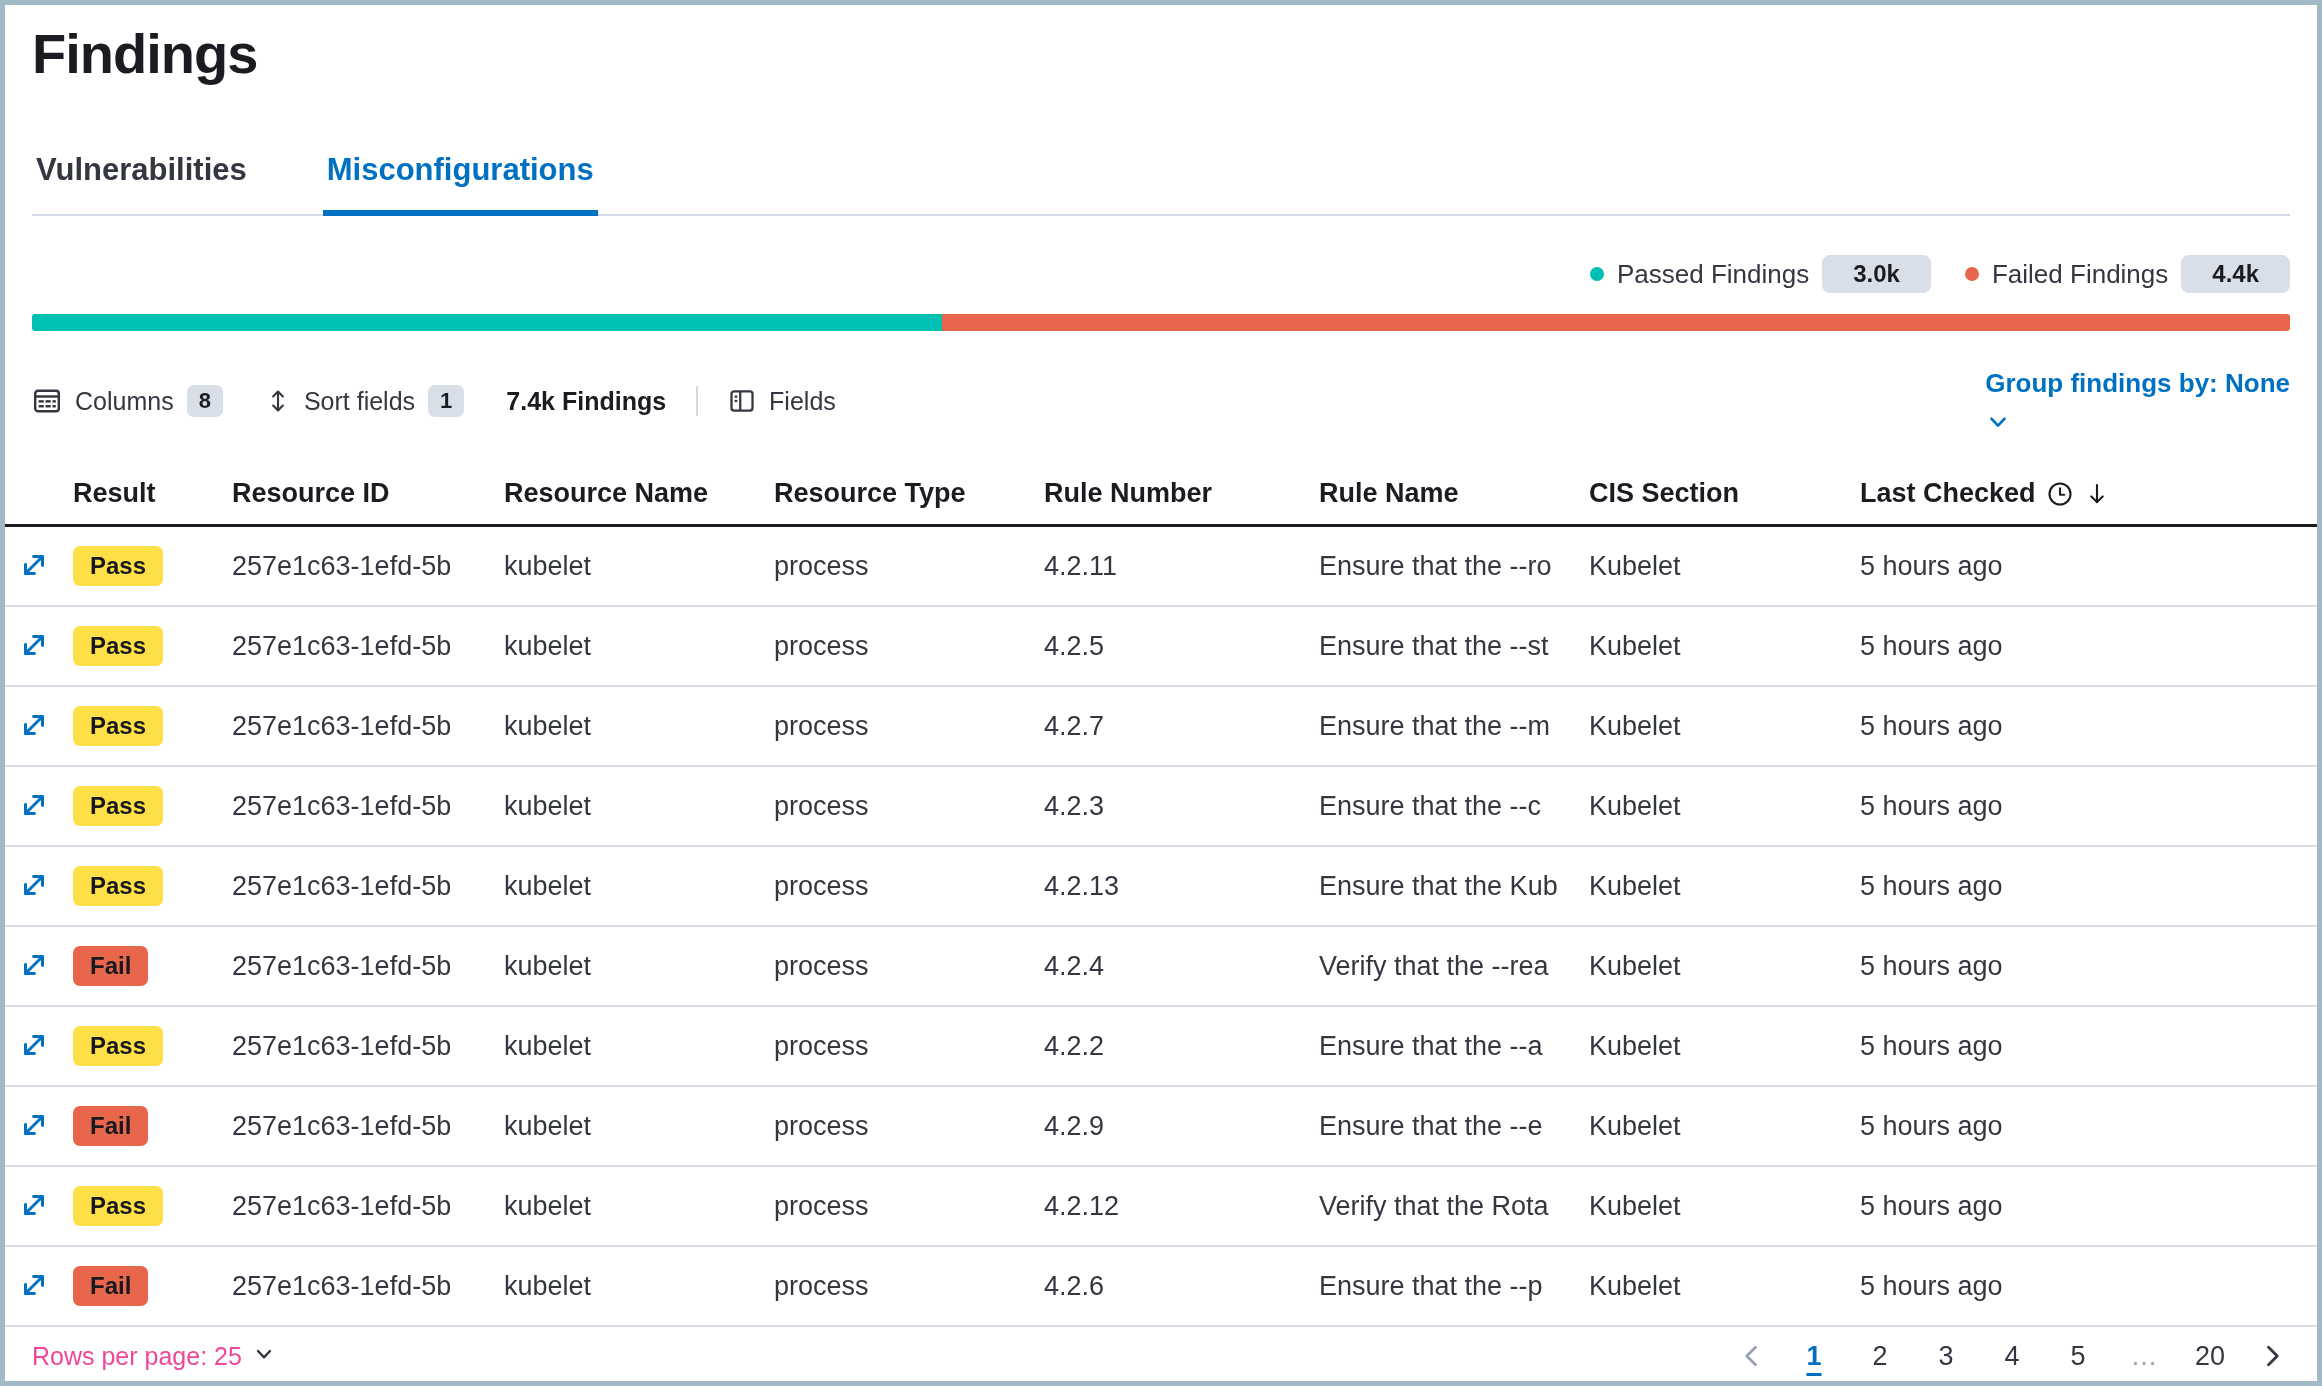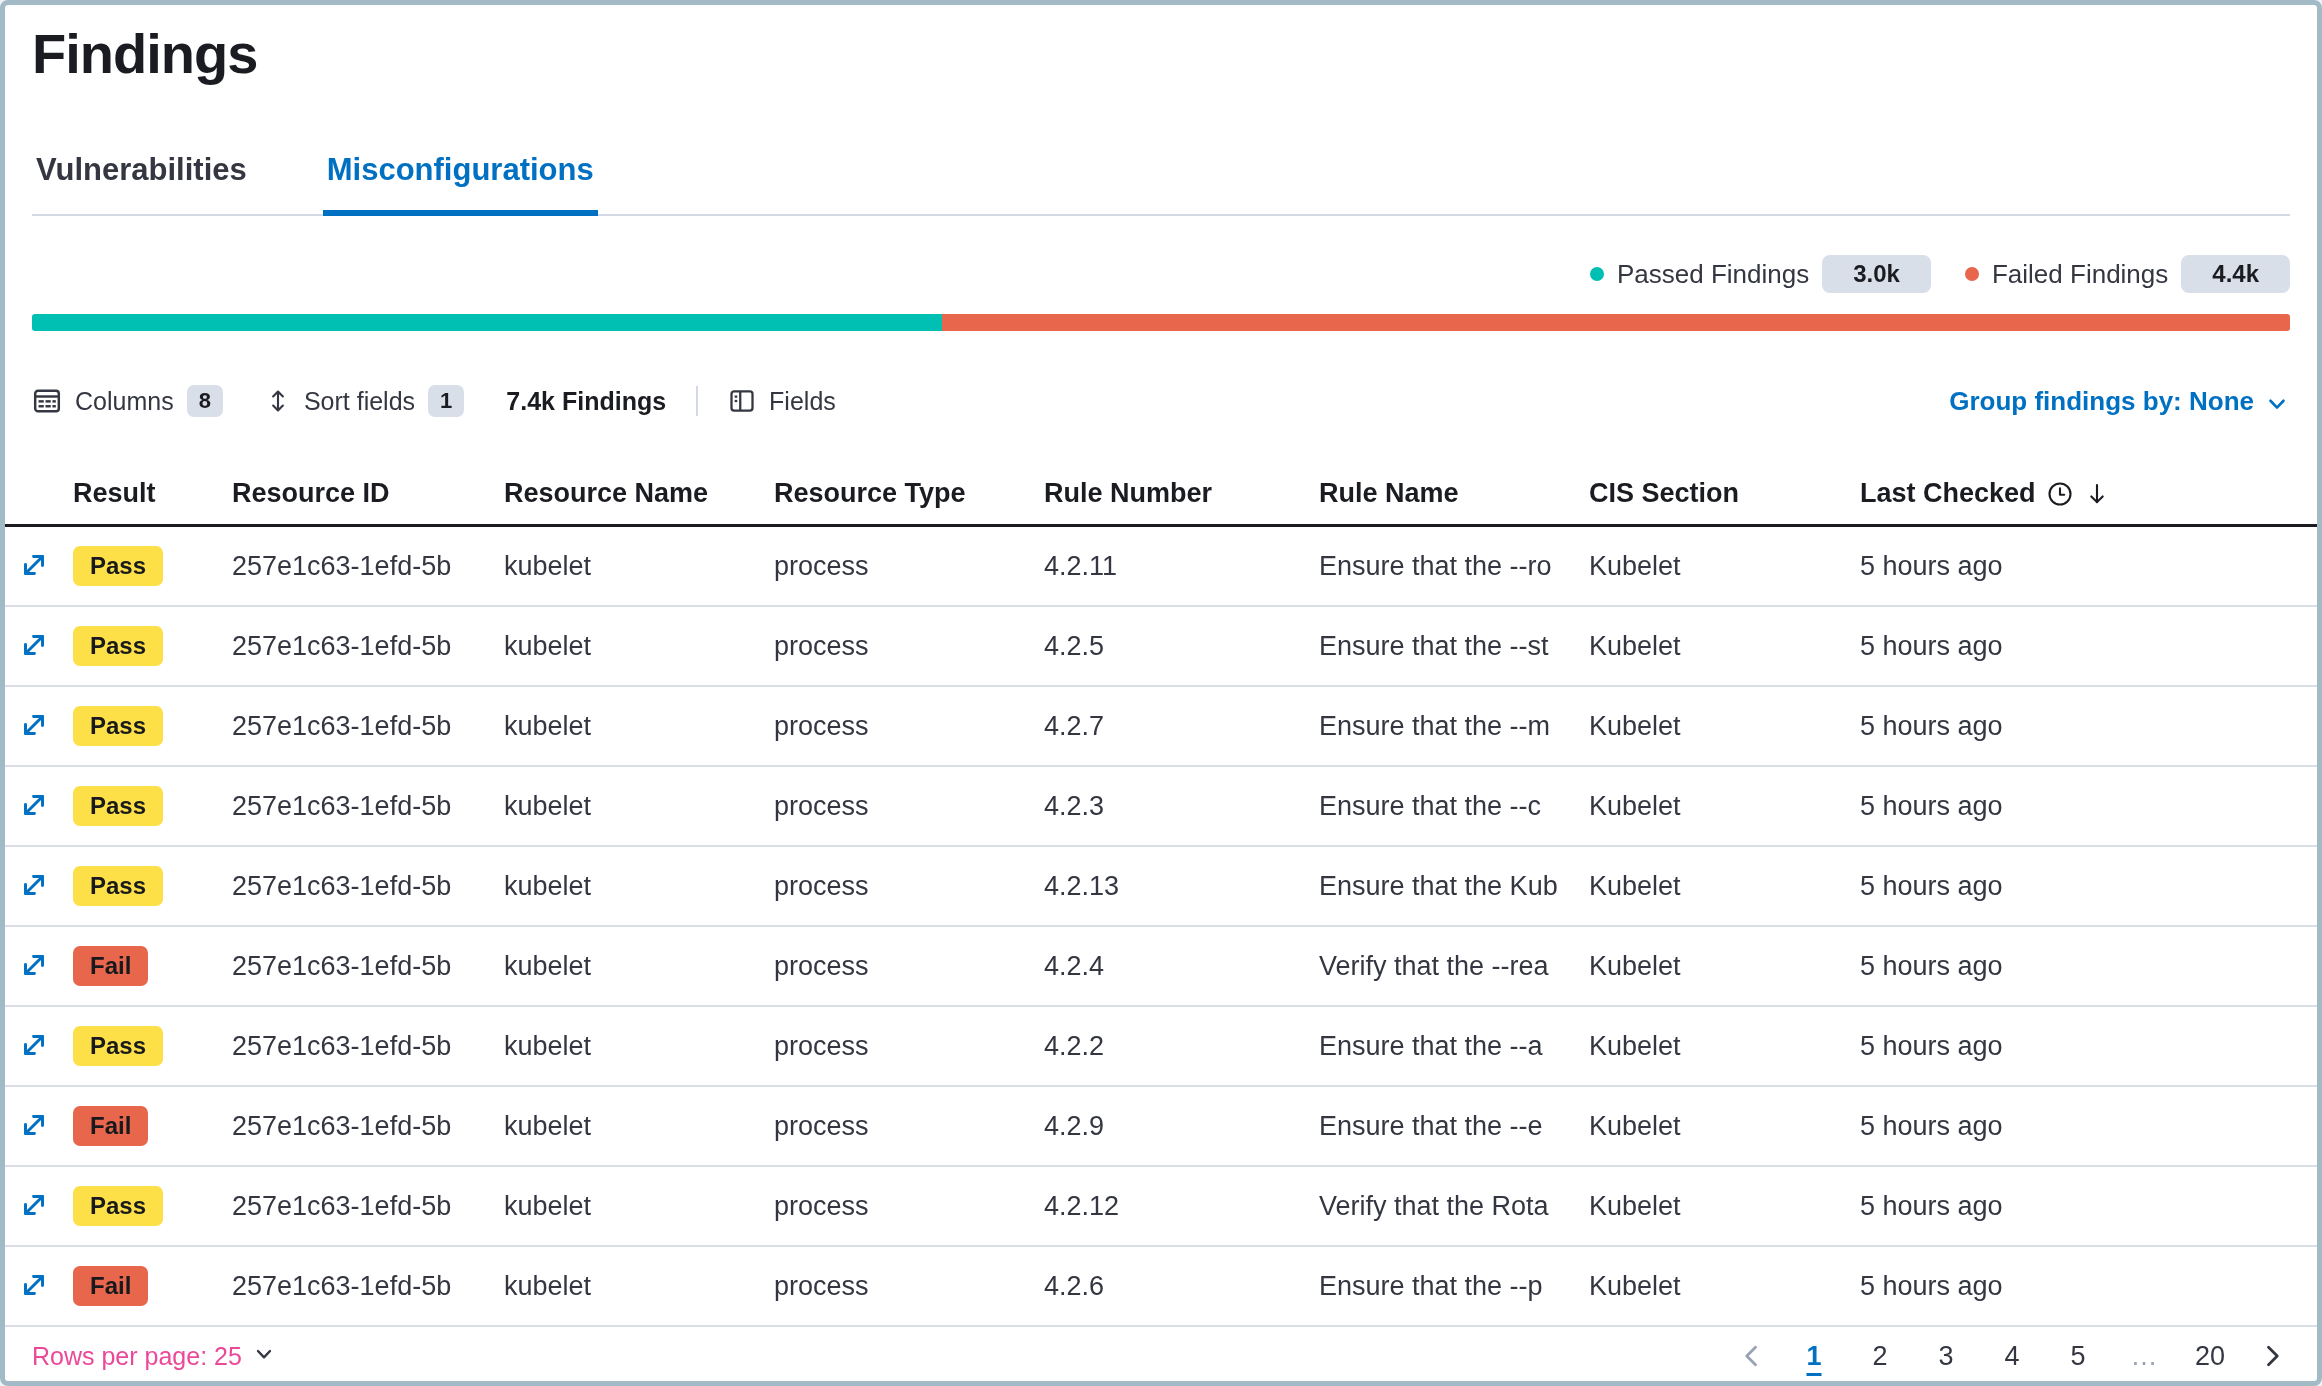--- a/index.html
+++ b/index.html
@@ -1,21 +1,21 @@
 <!DOCTYPE html>
 <html><head>
 <meta charset="utf-8">
 <style>
   * { margin:0; padding:0; box-sizing:border-box; }
   html,body { background:#eef2f4; }
   .page {
     width:2322px; height:1386px;
     background:#ffffff;
     border:5px solid #A2BAC6;
-    border-radius:8px;
+    border-radius:0;
     font-family:"Liberation Sans", sans-serif;
     color:#343741;
     overflow:hidden;
     position:relative;
   }
 
   
   .page-title {
     margin:16px 27px 0 27px;
     font-size:56px; font-weight:800; letter-spacing:-1px; color:#1a1c21;
@@ -61,22 +61,22 @@
     margin:48px 27px 0 27px; height:44px;
   }
   .tb-item { display:flex; align-items:center; gap:13px; font-size:25px; color:#343741; cursor:pointer; }
   .tb-gap { width:42px; }
   .tb-small-badge {
     background:#D9DFE9; color:#1a1c21; font-size:22px; font-weight:700;
     padding:3px 12px; border-radius:7px;
   }
   .tb-count { font-size:25px; font-weight:800; color:#1a1c21; }
   .tb-divider { width:2px; height:30px; background:#D3DAE6; margin:0 30px; }
-  .tb-right { margin-left:auto; display:flex; align-items:flex-end; gap:10px;
-              color:#0071C2; font-size:26px; font-weight:600; cursor:pointer; }
+  .tb-right { margin-left:auto; display:flex; align-items:flex-start; gap:10px;
+              color:#0071C2; font-size:26px; font-weight:600; cursor:pointer;flex-direction:column; }
 
   
   .table { margin-top:40px; }
   .tr { display:flex; align-items:center; height:80px; border-bottom:2px solid #D9DEE6; }
   .thead { height:64px; border-bottom:3px solid #1a1c21; font-weight:800; color:#1a1c21; }
   .th, .td { padding-left:19px; white-space:nowrap; overflow:hidden; font-size:27px; }
   .th { font-size:27px; display:flex; align-items:center; gap:10px; }
   .c-expand   { width:49px;  padding-left:8px; overflow:visible; }
   .c-result   { width:159px; }
   .c-rid      { width:272px; }

